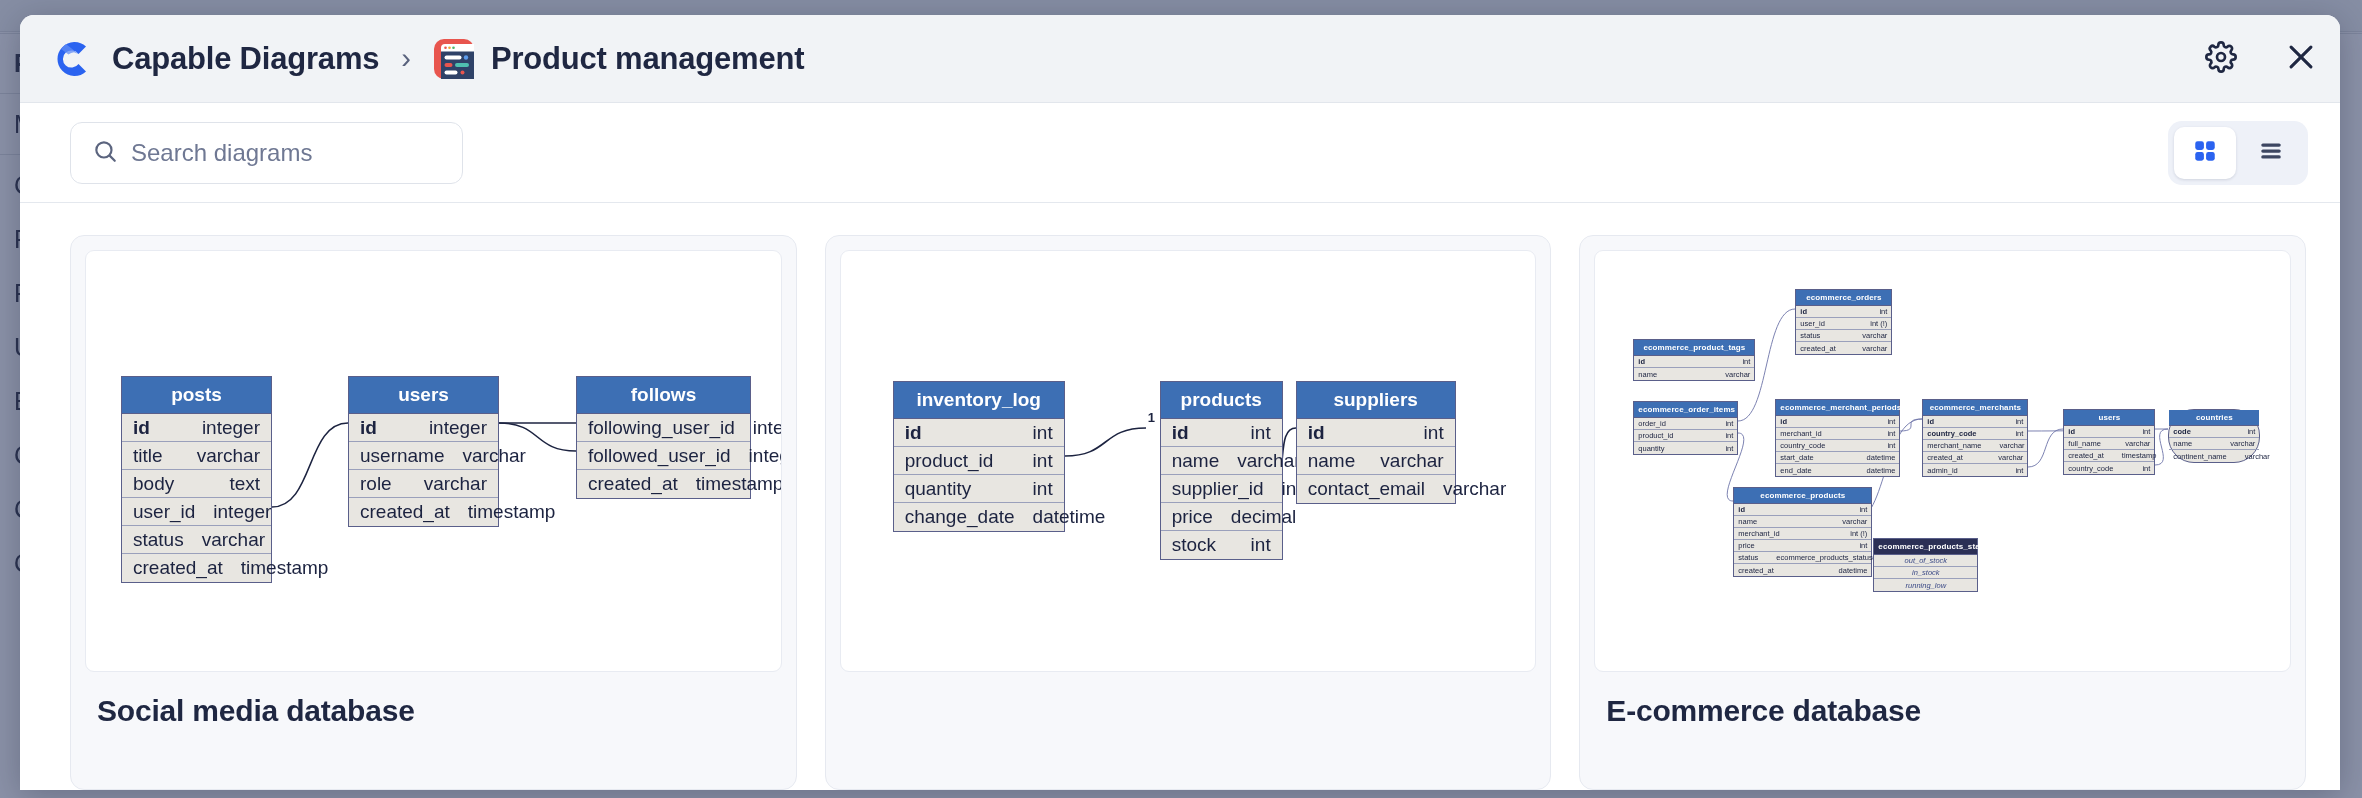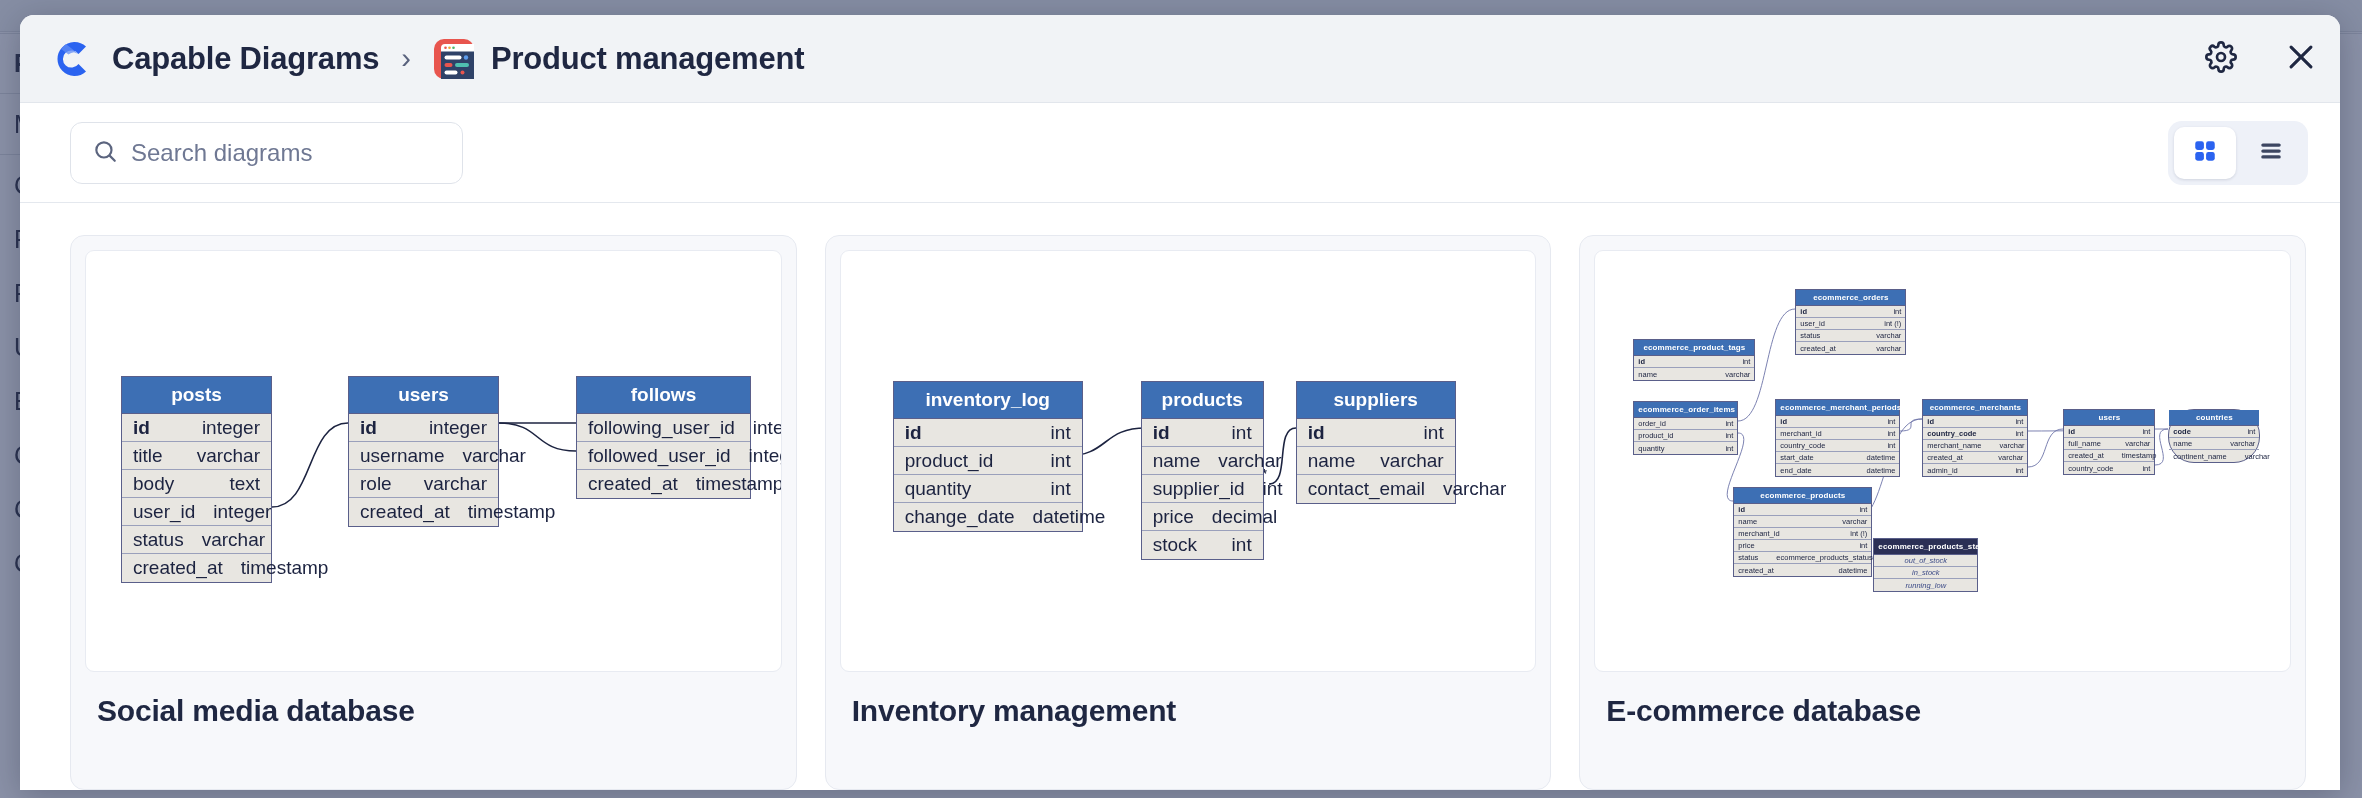--- a/index.html
+++ b/index.html
@@ -418,40 +418,40 @@
         <div class="card-canvas">
           <div class="er big" style="position: absolute; inset: 0px;">
             <svg class="links" width="100%" height="100%">
               <path d="M 224 205 C 268.55 205, 260.45 177, 305 177" fill="none" stroke="#1c2340" stroke-width="1.6"></path>
               <path d="M 428 233 C 450 233, 433 177, 455 177" fill="none" stroke="#1c2340" stroke-width="1.6"></path>
             </svg>
             <span class="card-mark" style="font-size: 13px; left: 217px; top: 187px;">*</span>
             <span class="card-mark" style="font-size: 13px; left: 307px; top: 159px;">1</span>
             <span class="card-mark" style="font-size: 13px; left: 421px; top: 215px;">*</span>
             <span class="card-mark" style="font-size: 13px; left: 457px; top: 159px;">1</span>
-            <div class="tbl" style="position: absolute; left: 52px; top: 130px; width: 190px;">
+            <div class="tbl" style="position: absolute; left: 52px; top: 130px; width: 172px;">
               <div class="thdr">inventory_log</div>
               <div class="trow">
                 <span class="fname pk">id</span>
                 <span class="ftype">int</span>
               </div>
               <div class="trow">
                 <span class="fname">product_id</span>
                 <span class="ftype">int</span>
               </div>
               <div class="trow">
                 <span class="fname">quantity</span>
                 <span class="ftype">int</span>
               </div>
               <div class="trow">
                 <span class="fname">change_date</span>
                 <span class="ftype">datetime</span>
               </div>
             </div>
-            <div class="tbl" style="position: absolute; left: 300px; top: 130px; width: 123px;">
+            <div class="tbl" style="position: absolute; left: 319px; top: 130px; width: 123px;">
               <div class="thdr">products</div>
               <div class="trow">
                 <span class="fname pk">id</span>
                 <span class="ftype">int</span>
               </div>
               <div class="trow">
                 <span class="fname">name</span>
                 <span class="ftype">varchar</span>
               </div>
               <div class="trow">
@@ -477,21 +477,20 @@
                 <span class="fname">name</span>
                 <span class="ftype">varchar</span>
               </div>
               <div class="trow">
                 <span class="fname">contact_email</span>
                 <span class="ftype">varchar</span>
               </div>
             </div>
           </div>
         </div>
-        <div class="card-title">Inventory management</div>
       </div>
       <div class="card">
         <div class="card-canvas">
           <div class="er tiny" style="position: absolute; inset: 0px;">
             <svg class="links" width="100%" height="100%">
               <path d="M 143 170 C 174.35 170, 168.65 58, 200 58" fill="none" stroke="#6d74a8" stroke-width="0.9"></path>
               <path d="M 143 182 C 165 182, 116 250, 138 250" fill="none" stroke="#6d74a8" stroke-width="0.9"></path>
               <path d="M 253 274 C 293.7 274, 286.3 168, 327 168" fill="none" stroke="#6d74a8" stroke-width="0.9"></path>
               <path d="M 305 180 C 327 180, 305 168, 327 168" fill="none" stroke="#6d74a8" stroke-width="0.9"></path>
               <path d="M 433 216 C 455 216, 446 178, 468 178" fill="none" stroke="#6d74a8" stroke-width="0.9"></path>
@@ -517,21 +516,21 @@
               <div class="thdr">ecommerce_product_tags</div>
               <div class="trow">
                 <span class="fname pk">id</span>
                 <span class="ftype">int</span>
               </div>
               <div class="trow">
                 <span class="fname">name</span>
                 <span class="ftype">varchar</span>
               </div>
             </div>
-            <div class="tbl" style="position: absolute; left: 200px; top: 38px; width: 111px;">
+            <div class="tbl" style="position: absolute; left: 200px; top: 38px; width: 97px;">
               <div class="thdr">ecommerce_orders</div>
               <div class="trow">
                 <span class="fname pk">id</span>
                 <span class="ftype">int</span>
               </div>
               <div class="trow">
                 <span class="fname">user_id</span>
                 <span class="ftype">int (!)</span>
               </div>
               <div class="trow">

